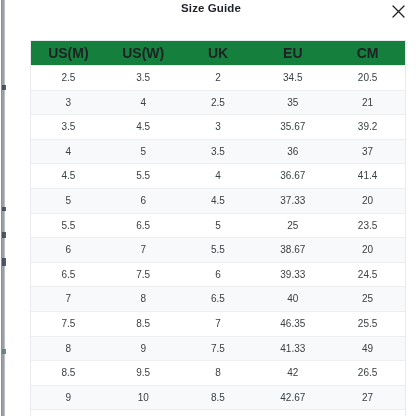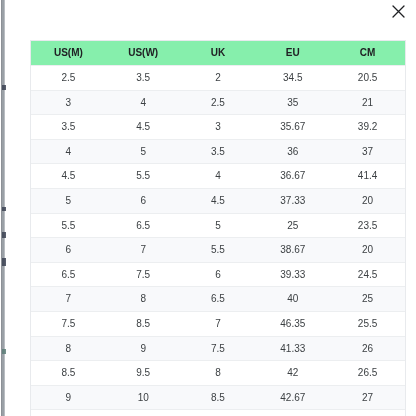--- a/index.html
+++ b/index.html
@@ -102,22 +102,22 @@
     padding: 0;
     height: 23.6px;
     line-height: 23.6px;
     border-bottom: 1px solid #eceef0;
     overflow: hidden;
     white-space: nowrap;
   }
   table.size-table th {
     font-weight: bold;
     color: #202124;
-    background: #86efac;
-    font-size: 10px;
+    background: #15803d;
+    font-size: 14px;
     height: 24px;
     line-height: 24px;
   }
   table.size-table tbody tr:nth-child(even) td {
     background: #f8f9fb;
   }
   table.size-table tbody tr:nth-child(odd) td {
     background: #ffffff;
   }
 </style>
@@ -128,20 +128,21 @@
 
   <div class="bg-strip">
     <span class="bg-mark m1"></span>
     <span class="bg-mark m2"></span>
     <span class="bg-mark m3"></span>
     <span class="bg-mark m4"></span>
     <span class="bg-mark m5"></span>
   </div>
 
   <div class="modal-header">
+    <div class="modal-title">Size Guide</div>
     <div class="close-button">
       <span>
         <svg width="13" height="13" viewBox="0 0 13 13" aria-hidden="true">
           <path d="M1 1 L12 12 M12 1 L1 12" stroke="#202124" stroke-width="1.3" fill="none" stroke-linecap="round"></path>
         </svg>
       </span>
     </div>
   </div>
 
   <div class="table-wrap">
@@ -231,21 +232,21 @@
             <td>8.5</td>
             <td>7</td>
             <td>46.35</td>
             <td>25.5</td>
           </tr>
           <tr>
             <td>8</td>
             <td>9</td>
             <td>7.5</td>
             <td>41.33</td>
-            <td>26</td>
+            <td>49</td>
           </tr>
           <tr>
             <td>8.5</td>
             <td>9.5</td>
             <td>8</td>
             <td>42</td>
             <td>26.5</td>
           </tr>
           <tr>
             <td>9</td>

